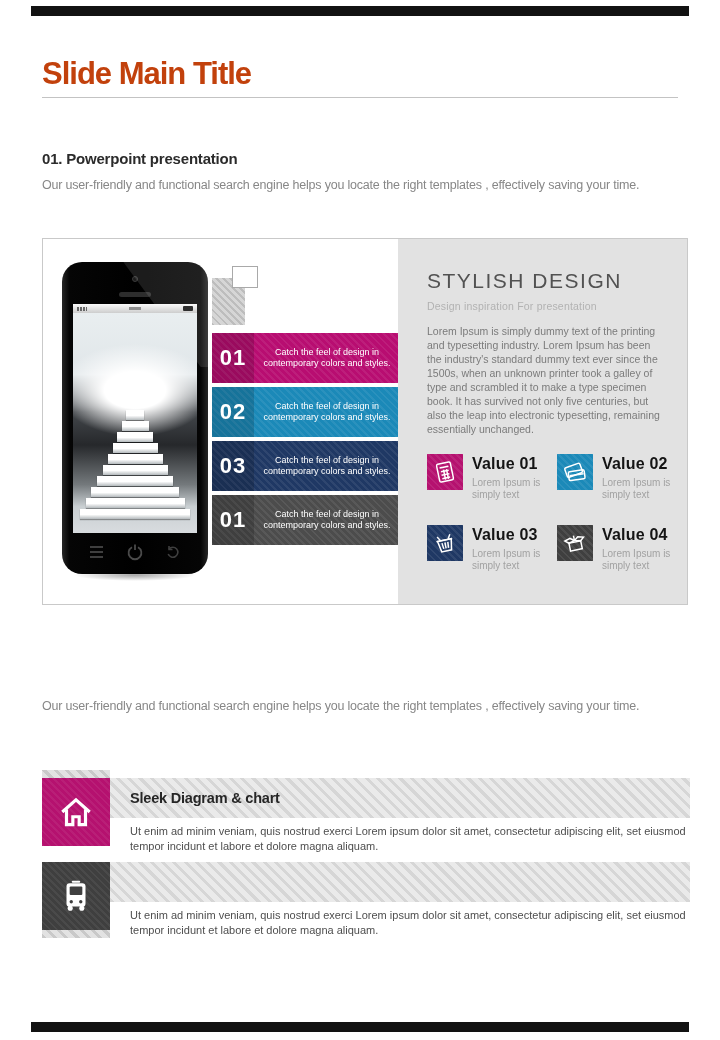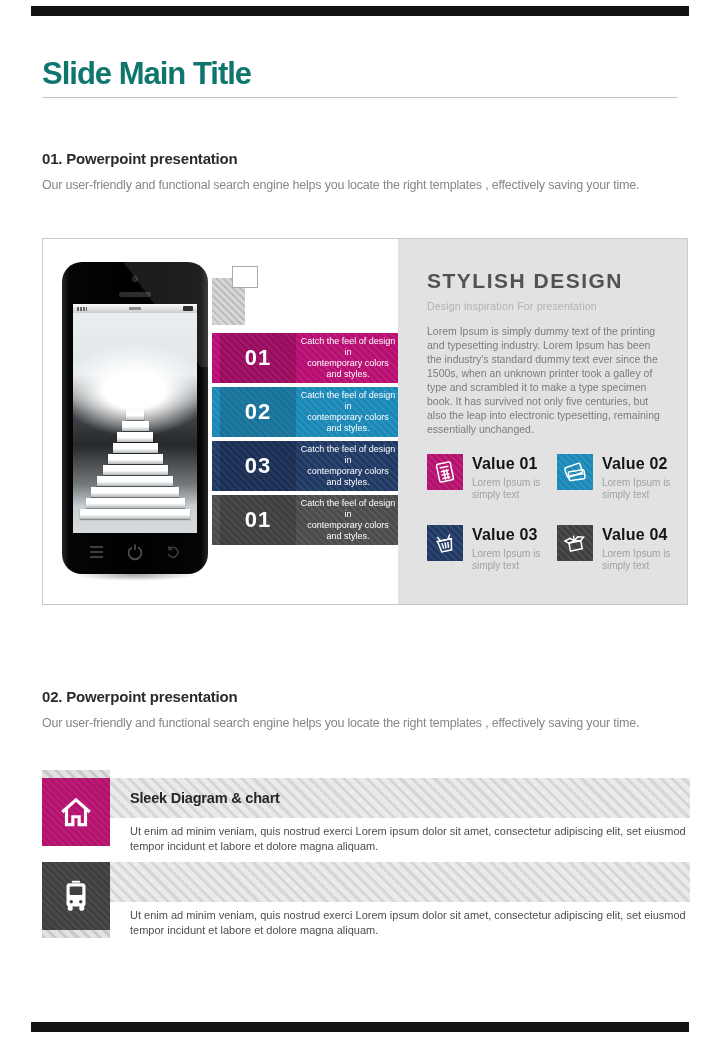--- a/index.html
+++ b/index.html
@@ -6,35 +6,35 @@
   html,body { background:#fff; }
   body { font-family:"Liberation Sans", sans-serif; }
   .page { position:relative; width:720px; height:1040px; background:#fff; overflow:hidden; margin:0 auto; }
 
   
   .accent-bar { position:absolute; left:31px; width:658px; height:10px; background:#121212; }
   .accent-bar.top { top:6px; }
   .accent-bar.bottom { top:1022px; }
 
   
-  .page-title { position:absolute; left:42px; top:56px; font-size:31px; font-weight:700; letter-spacing:-1px; color:#0f766e; }
+  .page-title { position:absolute; left:42px; top:56px; font-size:31px; font-weight:700; letter-spacing:-1px; color:#c2410c; }
   .title-rule { position:absolute; left:42px; top:97px; width:636px; height:1px; background:#c3c3c3; }
 
   
   .section-head { position:absolute; left:42px; width:648px; }
   .section-head.first { top:150px; }
   .section-head.second { top:688px; }
   .section-head h2 { font-size:15px; font-weight:700; color:#2b2b2b; letter-spacing:-0.2px; }
   .section-head p { margin-top:11px; font-size:12.5px; color:#878787; letter-spacing:-0.2px; }
 
   
   .slide { position:absolute; left:42px; top:238px; width:646px; height:367px; border:1px solid #c9c9c9; background:#fff; }
   .slide-right { position:absolute; top:0; right:0; bottom:0; width:289px; background:#e2e2e2; padding:30px 0 0 29px; }
 
-  .panel-title { font-size:21px; font-weight:700; color:#525252; letter-spacing:1.5px; }
+  .panel-title { font-size:21px; font-weight:400; color:#525252; letter-spacing:1.5px; }
   .panel-subtitle { margin-top:7px; font-size:10.5px; color:#b2b2b2; letter-spacing:0.2px; }
   .panel-body { margin-top:12px; width:238px; font-size:10.5px; line-height:14px; color:#7b7b7b; }
 
   .values { margin-top:18px; width:252px; display:grid; grid-template-columns:130px 122px; row-gap:24px; }
   .value { display:flex; }
   .v-icon { position:relative; width:36px; height:36px; flex:none; display:flex; align-items:center; justify-content:center;
             background-image:repeating-linear-gradient(45deg, rgba(255,255,255,0.08) 0 2px, rgba(0,0,0,0) 2px 5px); }
   .v-icon svg { transform:rotate(-12deg); }
   .v-text { margin-left:9px; padding-top:1px; }
   .v-title { font-size:16px; font-weight:700; color:#141414; letter-spacing:0.2px; }
@@ -42,22 +42,22 @@
 
   
   .deco-hatch { position:absolute; left:169px; top:39px; width:33px; height:47px;
                 background:repeating-linear-gradient(45deg,#bdbdbd 0 2px,#d6d6d6 2px 5px); }
   .deco-outline { position:absolute; left:189px; top:27px; width:26px; height:22px; background:#fff; border:1px solid #a9a9a9; }
 
   
   .steps { position:absolute; left:169px; top:94px; width:188px; }
   .step { display:flex; width:188px; height:50px; margin-bottom:4px; color:#fff;
           background-image:repeating-linear-gradient(45deg, rgba(255,255,255,0.07) 0 2px, rgba(0,0,0,0) 2px 5px); }
-  .step-num { flex:none; width:76px; display:flex; align-items:center; justify-content:center;
-              background:rgba(0,0,0,0.16); font-size:22px; font-weight:700; letter-spacing:1px;margin-left:8px; }
+  .step-num { flex:none; width:42px; display:flex; align-items:center; justify-content:center;
+              background:rgba(0,0,0,0.16); font-size:22px; font-weight:700; letter-spacing:1px; }
   .step-text { flex:1; display:flex; align-items:center; justify-content:center; text-align:center;
                font-size:9px; line-height:11px; white-space:pre-line; padding:0 4px; }
 
   
   .phone { position:absolute; left:19px; top:23px; width:146px; height:312px; border-radius:20px; z-index:2;
            background:linear-gradient(90deg,#262626 0,#050505 5%,#000 50%,#050505 95%,#262626 100%); }
   .phone::after { content:""; position:absolute; left:8%; bottom:-7px; width:84%; height:12px;
                   background:radial-gradient(ellipse at center, rgba(0,0,0,0.35) 0%, rgba(0,0,0,0) 70%); }
   .phone-gloss { position:absolute; top:0; right:0; width:100%; height:105px; border-radius:20px 20px 0 0; z-index:1;
                  background:rgba(255,255,255,0.11); clip-path:polygon(42% 0, 100% 0, 100% 100%, 95% 100%); }
@@ -245,21 +245,20 @@
             <div class="v-title">Value 04</div>
             <div class="v-sub">Lorem Ipsum is
 simply text</div>
           </div>
         </div>
       </div>
     </div>
   </div>
 
   <div class="section-head second">
-    <h2>02. Powerpoint presentation</h2>
     <p>Our user-friendly and functional search engine helps you locate the right templates , effectively saving your time.</p>
   </div>
 
   <div class="feature first">
     <div class="f-stripebar"></div>
     <div class="f-icon-shadow"></div>
     <div class="f-icon" style="background-color: rgb(181, 17, 111);">
       <svg width="38" height="38" viewBox="0 0 36 36" fill="none" stroke="#fff" stroke-width="3">
         <path d="M5 18 L18 6.5 L31 18"></path>
           <path d="M9 15.5 V30 H15 V22.5 H21 V30 H27 V15.5"></path>

